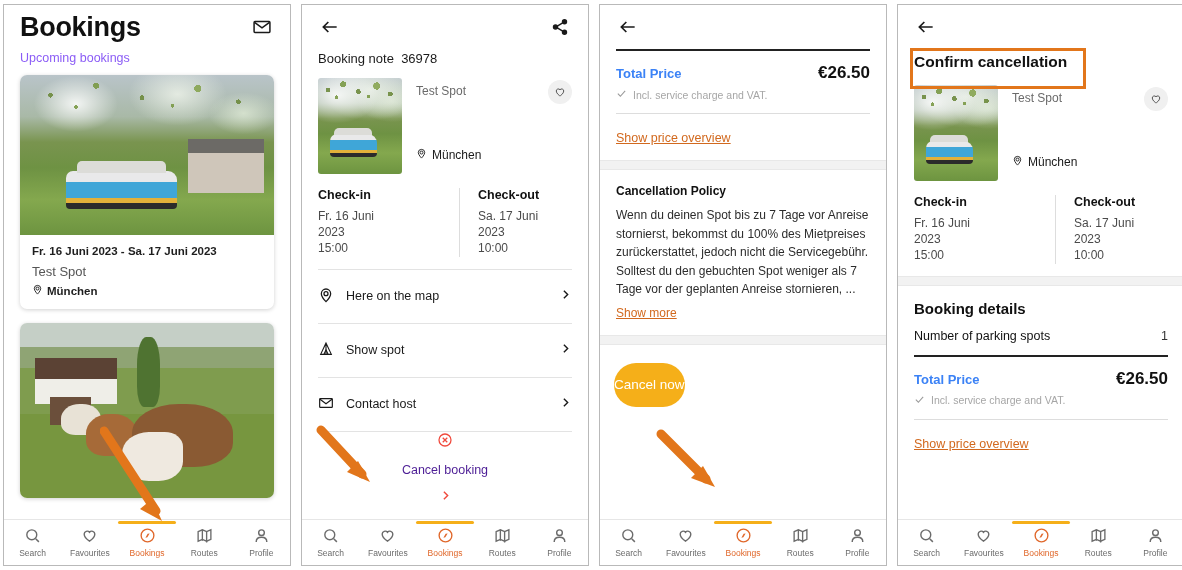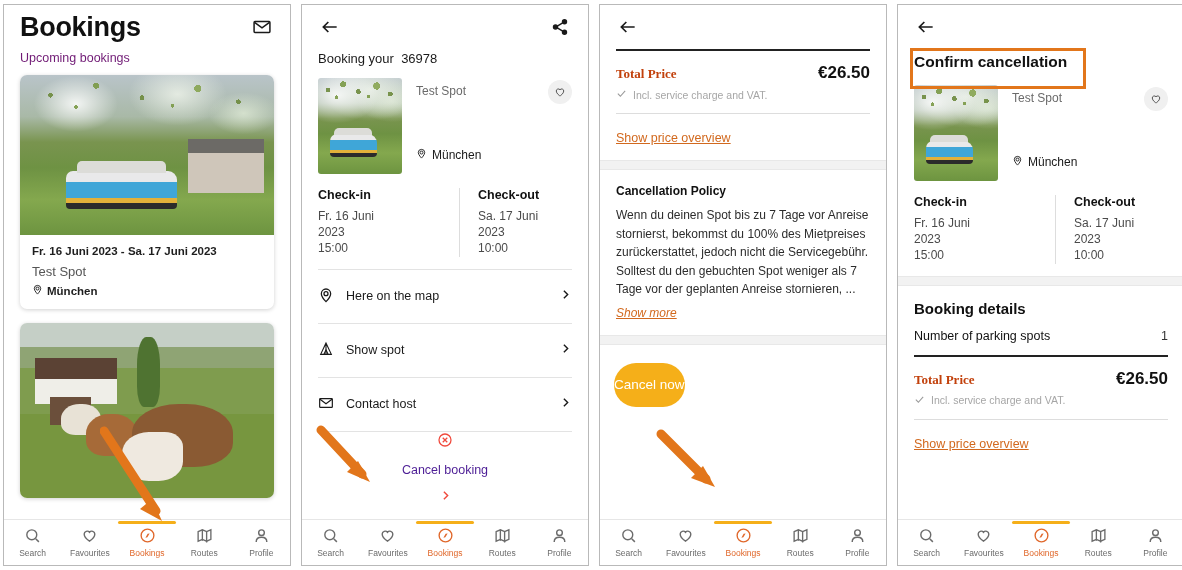--- a/index.html
+++ b/index.html
@@ -19,21 +19,21 @@
     overflow: hidden;
     flex: 0 0 auto;
   }
 
   
   .topbar { height: 44px; display: flex; align-items: center; justify-content: space-between; padding: 0 16px; }
   .icon-btn { width: 24px; height: 24px; display: flex; align-items: center; justify-content: center; color: #1a1a1a; }
   .icon-btn svg { display: block; }
 
   .h1 { font-size: 27px; font-weight: bold; color: #111; letter-spacing: -0.3px; }
-  .sub { font-size: 12.5px; color: #701a75; padding: 0 16px; margin-top: 2px; }
+  .sub { font-size: 12.5px; color: #8b5cf6; padding: 0 16px; margin-top: 2px; }
 
   .card {
     margin: 10px 16px 0 16px;
     background: #fff;
     border-radius: 7px;
     box-shadow: 0 1px 4px rgba(0,0,0,.18);
     overflow: hidden;
   }
   .card-photo { height: 160px; width: 100%; position: relative; }
   .card-body { padding: 10px 12px 12px 12px; }
@@ -139,31 +139,31 @@
   }
   .menu-item .label { flex: 1; }
   .menu-item.danger { color: #4c1d95; flex-direction: column; }
   .chev { color: #1a1a1a; }
   .menu-item.danger .chev { color: #f0493c; }
 
   
   .rule-dark { border-top: 2px solid #222; margin: 0 16px; }
   .rule-light { border-top: 1px solid #ddd; margin: 0 16px; }
   .price-row { display: flex; align-items: baseline; justify-content: space-between; padding: 12px 16px 0 16px; }
-  .price-label { font-size: 13px; font-weight: bold; color: #c2410c; font-family: Liberation Serif, serif; }
+  .price-label { font-size: 13px; font-weight: bold; color: #3b82f6; }
   .price-val { font-size: 17px; font-weight: bold; color: #111; }
   .price-note { font-size: 10.5px; color: #a6a6a6; padding: 5px 16px 12px 16px; display: flex; align-items: center; gap: 6px; }
   .link-orange { color: #d2691e; font-size: 12.5px; }
   .link-orange.underline { text-decoration: underline; }
   .gap-band { height: 10px; background: #f2f2f2; border-top: 1px solid #e8e8e8; border-bottom: 1px solid #e8e8e8; }
 
   .policy { padding: 14px 16px 0 16px; }
   .policy h2 { font-size: 12px; font-weight: bold; color: #111; }
   .policy p { font-size: 12px; color: #2c2c2c; line-height: 1.55; margin-top: 8px; }
-  .show-more { font-size: 12px; color: #d2691e; text-decoration: underline; display: inline-block; margin-top: 7px; font-style: italic; }
+  .show-more { font-size: 12px; color: #d2691e; text-decoration: underline; display: inline-block; margin-top: 7px; }
 
   .cancel-note { font-size: 12.5px; color: #1f1f1f; line-height: 1.5; padding: 14px 16px 0 16px; }
   .cancel-btn {
     margin: 18px 14px 0 14px; height: 44px; border-radius: 22px;
     background: #F5AF19; color: #fff; font-size: 13.5px;
     display: flex; align-items: center; justify-content: center; border: none; cursor: pointer;
     font-family: "Liberation Sans", sans-serif;
   }
 
   .details-head { font-size: 15px; font-weight: bold; color: #111; padding: 14px 16px 0 16px; }
@@ -294,21 +294,21 @@
         <svg width="18" height="18" viewBox="0 0 24 24" fill="none" stroke="#1a1a1a" stroke-width="2">
           <circle cx="18" cy="5" r="2.6" fill="#1a1a1a"></circle>
             <circle cx="6" cy="12" r="2.6" fill="#1a1a1a"></circle>
             <circle cx="18" cy="19" r="2.6" fill="#1a1a1a"></circle>
           <path d="M8.4 10.8l7.2-4.2M8.4 13.2l7.2 4.2"></path>
         </svg>
       </div>
     </div>
 
     <div class="booking-code">
-      <span>Booking your</span>
+      <span>Booking note</span>
       &nbsp;<span>36978</span>
     </div>
 
     <div class="spot-row">
       <div class="thumb ph-camp">
           <div class="van" style="left:14%;bottom:18%;width:56%"></div>
         </div>
       <div class="spot-info">
         <div class="spot-name">Test Spot</div>
         <div class="spot-city">

